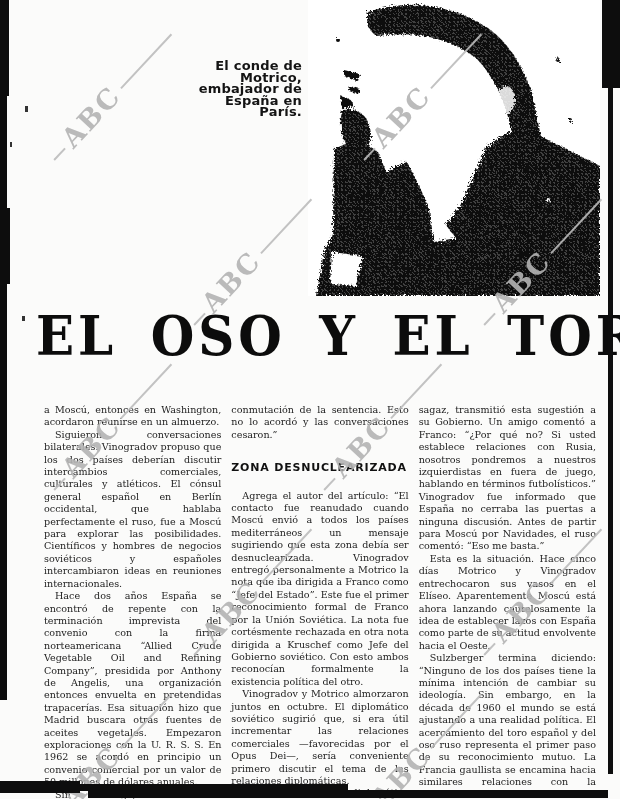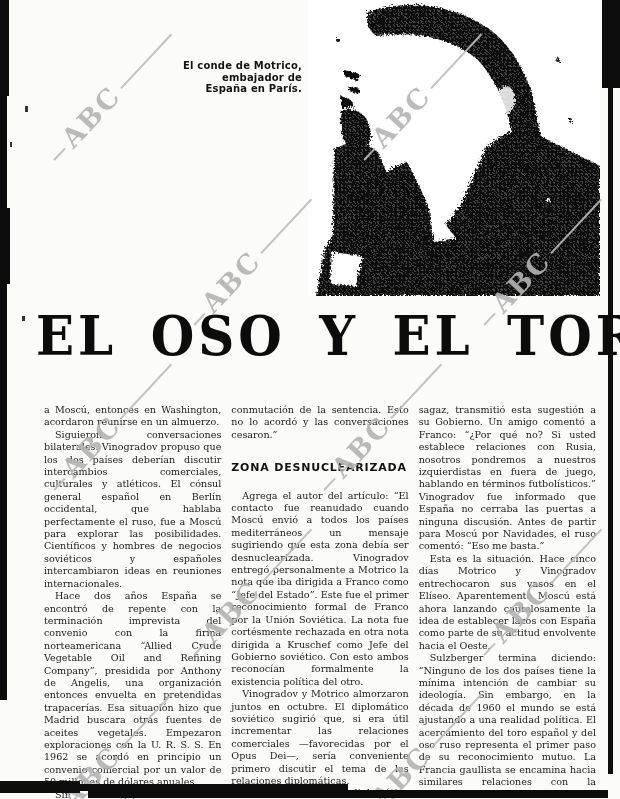--- a/index.html
+++ b/index.html
@@ -10,21 +10,21 @@
   }
 
   
   .photo { position:absolute; left:308px; top:0; width:292px; height:296px; }
   .photo svg { display:block; width:100%; height:100%; }
 
   
   .caption {
     position:absolute; left:178px; top:60px; width:124px;
     text-align:right; font-family:"DejaVu Sans", sans-serif;
-    font-weight:bold; font-size:10px; line-height:11.5px;
+    font-weight:bold; font-size:13px; line-height:11.5px;
     letter-spacing:0.2px; white-space:pre-line; color:#141414;
   }
 
   
   .headline {
     position:absolute; left:36px; top:303px; margin:0;
     font-family:"DejaVu Serif", serif; font-weight:900;
     font-size:50px; letter-spacing:4px; word-spacing:12px;
     white-space:nowrap; color:#0c0c0c;
     transform:scaleY(1.1); transform-origin:left top;

